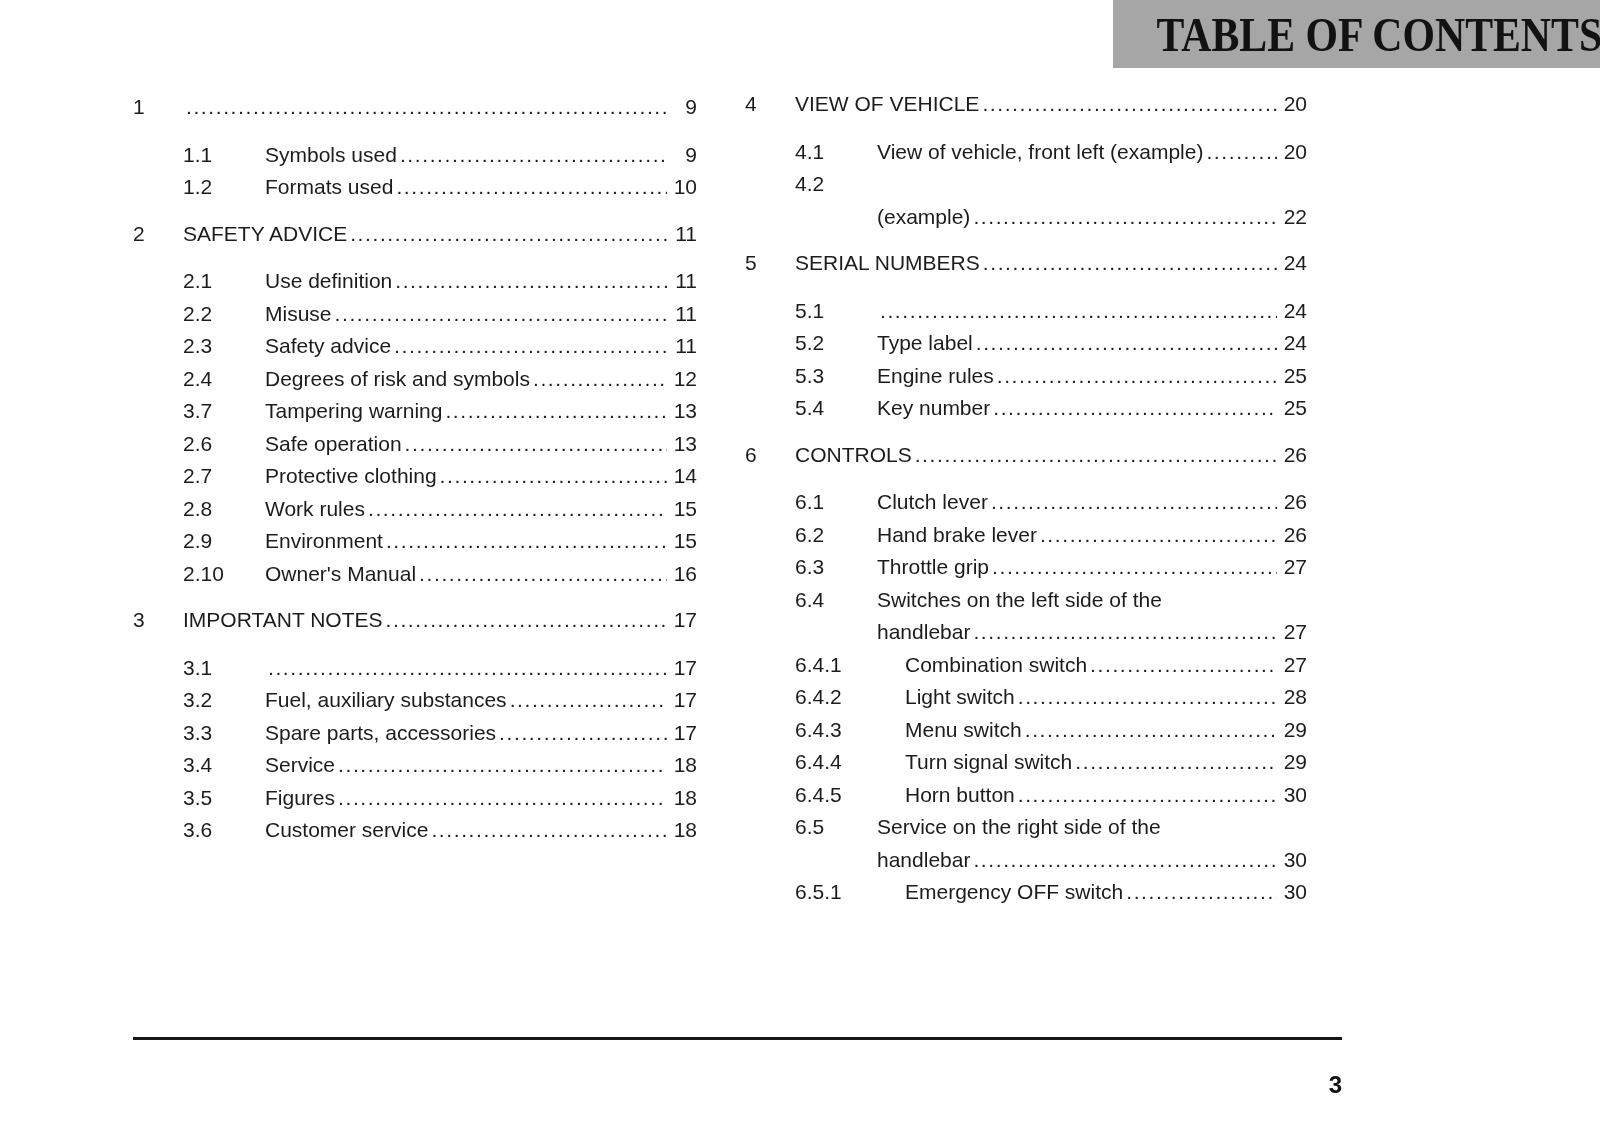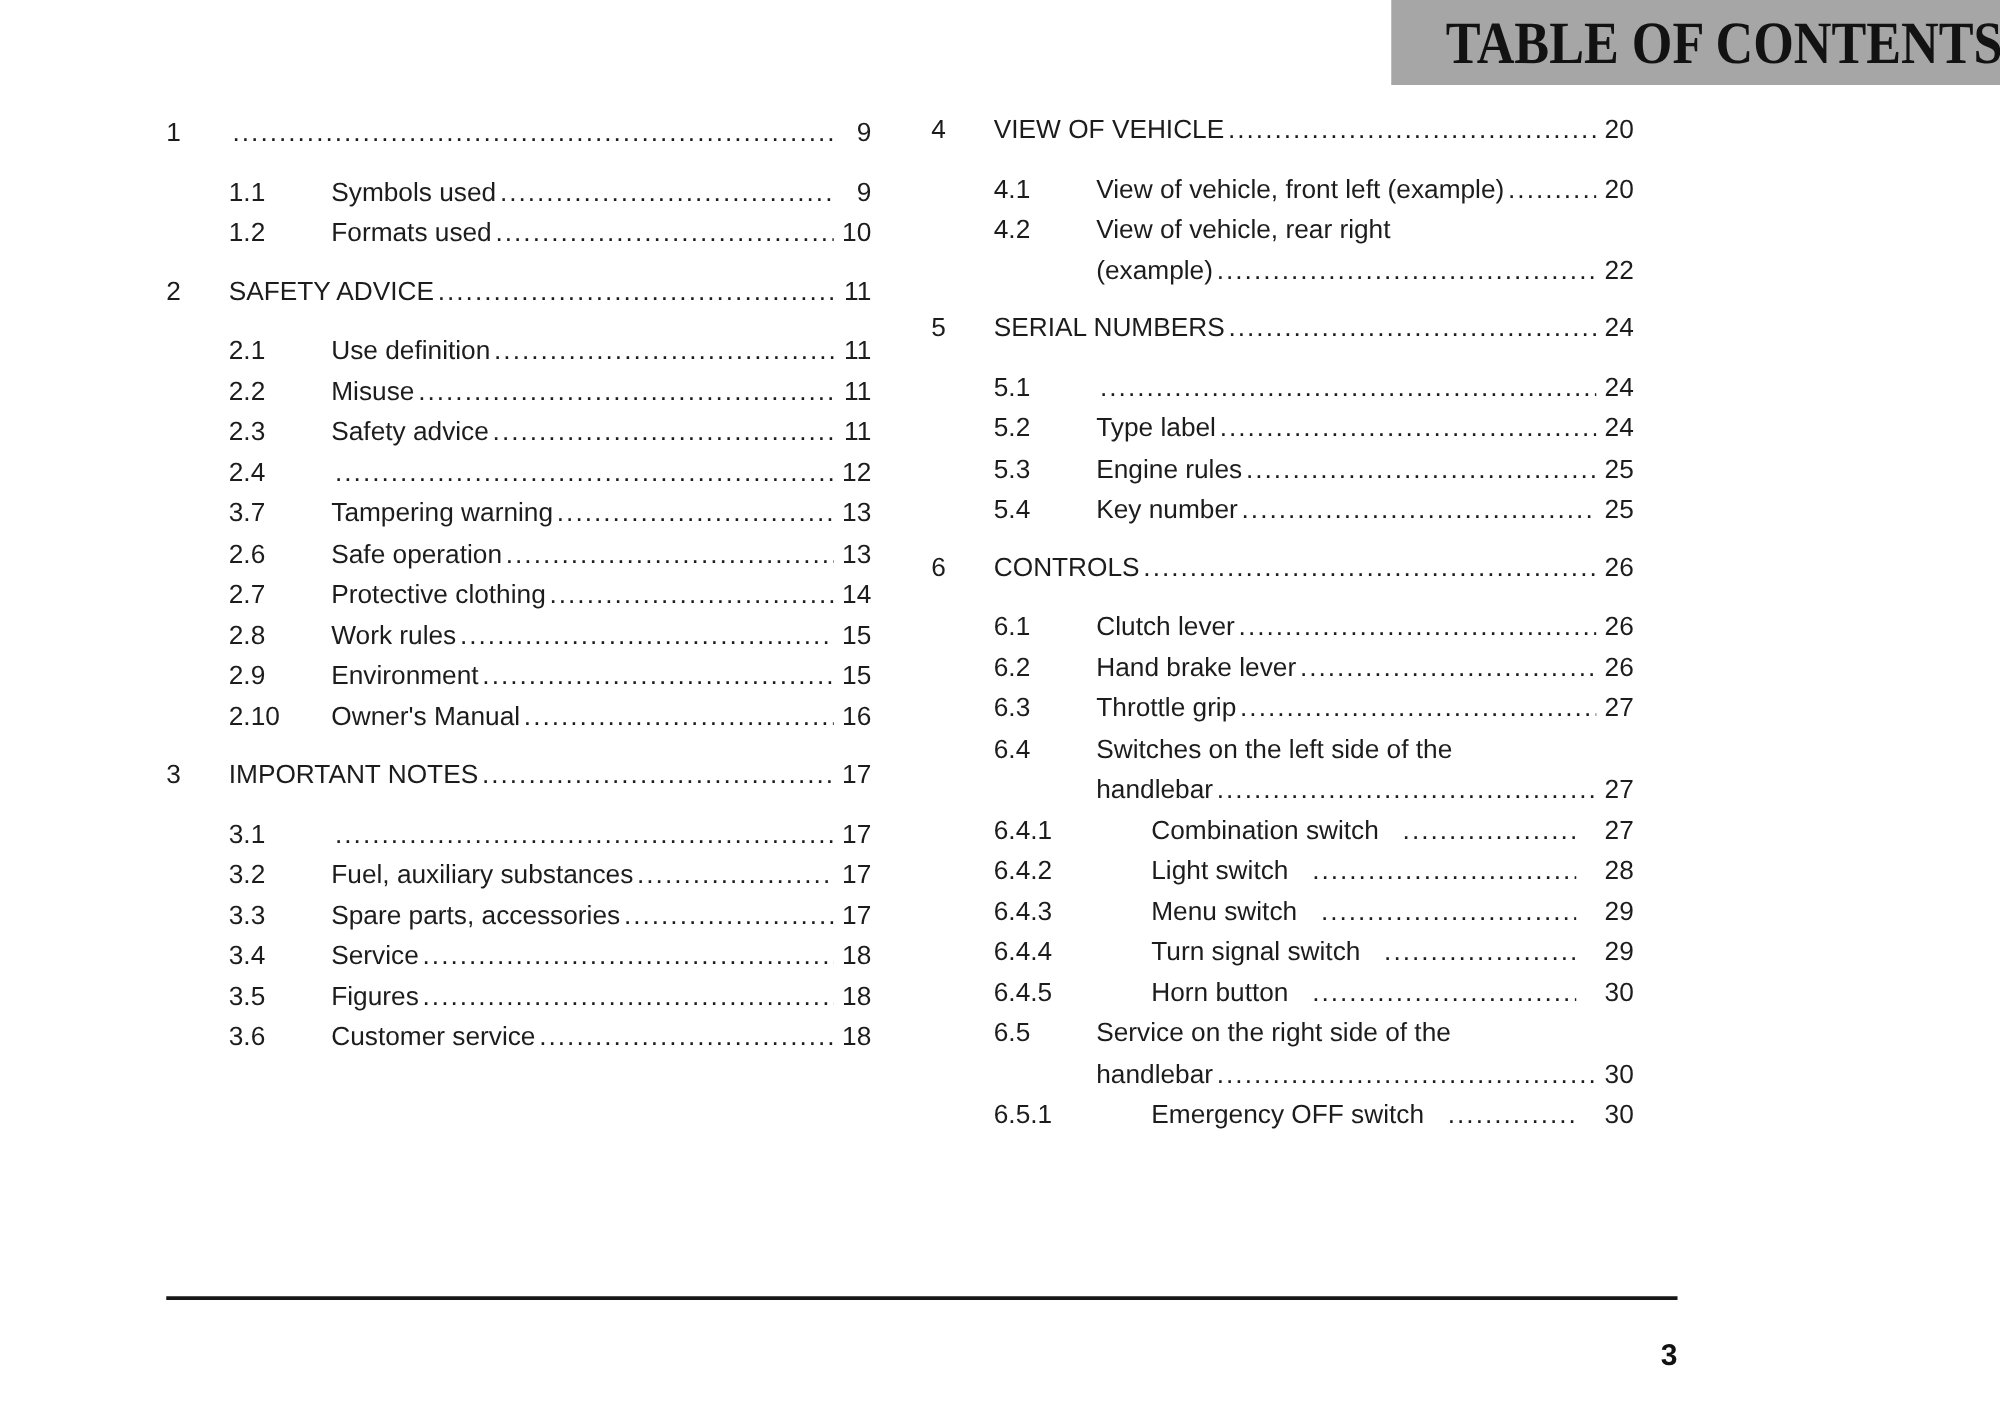--- a/index.html
+++ b/index.html
@@ -50,21 +50,21 @@
     line-height: 32.5px;
     color: #1c1c1c;
   }
   .section-gap { margin-top: 14px; margin-bottom: 15px; }
   .toc-col .toc-row:first-child { margin-top: 0; }
 
   .toc-num { flex: 0 0 auto; }
   .level-section > .toc-num { width: 50px; }
   .level-sub    { padding-left: 50px; }
   .level-sub > .toc-num { width: 82px; }
-  .level-subsub { padding-left: 50px; gap: 16px; }
+  .level-subsub { padding-left: 50px; }
   .level-subsub > .toc-num { width: 110px; }
 
   .toc-title { flex: 0 0 auto; white-space: nowrap; }
   .leader {
     flex: 1 1 0;
     min-width: 10px;
     overflow: hidden;
     white-space: nowrap;
     letter-spacing: 1.6px;
     margin-left: 3px;
@@ -139,20 +139,21 @@
         <span class="toc-page">11</span>
       </div>
       <div class="toc-row level-sub">
         <span class="toc-num">2.3</span>
         <span class="toc-title">Safety advice</span>
         <span class="leader">......................................................................................................................................................</span>
         <span class="toc-page">11</span>
       </div>
       <div class="toc-row level-sub">
         <span class="toc-num">2.4</span>
+        <span class="toc-title">Degrees of risk and symbols</span>
         <span class="leader">......................................................................................................................................................</span>
         <span class="toc-page">12</span>
       </div>
       <div class="toc-row level-sub">
         <span class="toc-num">3.7</span>
         <span class="toc-title">Tampering warning</span>
         <span class="leader">......................................................................................................................................................</span>
         <span class="toc-page">13</span>
       </div>
       <div class="toc-row level-sub">
@@ -235,21 +236,20 @@
         <span class="toc-page">20</span>
       </div>
       <div class="toc-row level-sub">
         <span class="toc-num">4.1</span>
         <span class="toc-title">View of vehicle, front left (example)</span>
         <span class="leader">......................................................................................................................................................</span>
         <span class="toc-page">20</span>
       </div>
       <div class="toc-row level-sub">
         <span class="toc-num">4.2</span>
-        <span class="toc-title">View of vehicle, rear right</span>
       </div>
       <div class="toc-row level-sub">
         <span class="toc-num"></span>
         <span class="toc-title">(example)</span>
         <span class="leader">......................................................................................................................................................</span>
         <span class="toc-page">22</span>
       </div>
       <div class="toc-row level-section section-gap">
         <span class="toc-num">5</span>
         <span class="toc-title">SERIAL NUMBERS</span>

